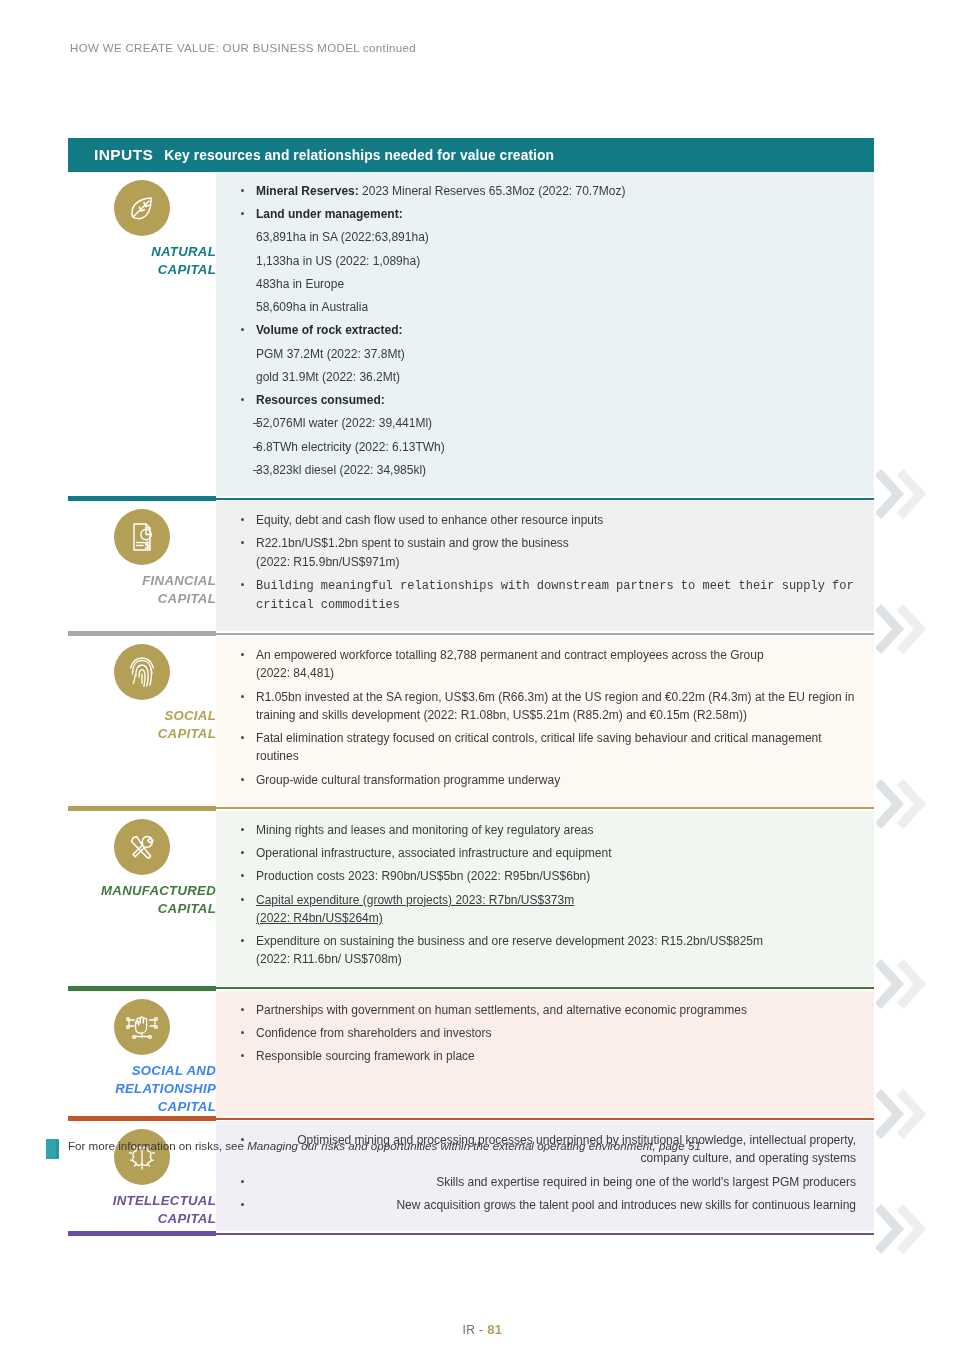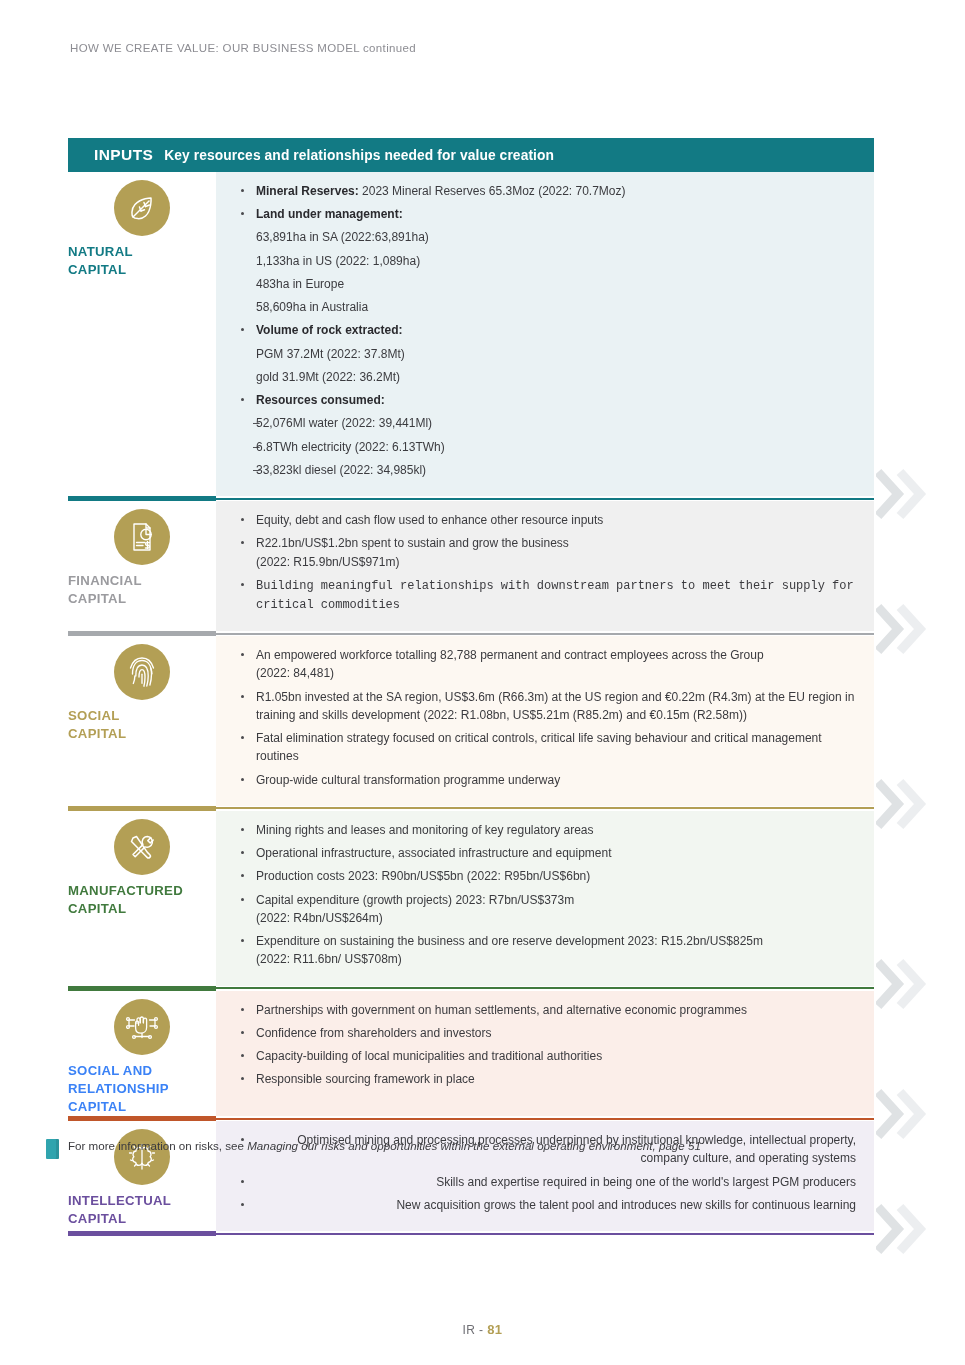--- a/index.html
+++ b/index.html
@@ -50,24 +50,24 @@
     position:relative;
   }
 
   .icon-circle{
     width:56px;height:56px;border-radius:50%;
     background:#b39f55;display:flex;align-items:center;justify-content:center;
     margin-top:8px;
   }
   .icon-circle svg{display:block;}
   .cap-label{
-    margin-top:7px;
+    margin-top:7px;text-align:right;
     font-size:13.2px;font-weight:bold;line-height:1.38;
     letter-spacing:.3px;width:100%;
-    padding-right:0;box-sizing:border-box;
+    padding-right:0;box-sizing:border-box;font-style:italic;
   }
 
   
   ul.blist{margin:0;padding:0;list-style:none;}
   ul.blist > li{
     position:relative;padding-left:18px;
     font-size:12px;line-height:1.52;color:#3b3b3f;
     margin-bottom:5px;
   }
   ul.blist > li::before{
@@ -265,21 +265,21 @@
             <div class="cap-label" style="color: rgb(65, 122, 62);">
               <div>MANUFACTURED</div>
               <div>CAPITAL</div>
             </div>
           </div>
           <div class="cap-body" style="background: rgb(242, 246, 241);">
             <ul class="blist">
               <li><span style="white-space: pre-line;">Mining rights and leases and monitoring of key regulatory areas</span></li>
               <li><span style="white-space: pre-line;">Operational infrastructure, associated infrastructure and equipment</span></li>
               <li><span style="white-space: pre-line;">Production costs 2023: R90bn/US$5bn (2022: R95bn/US$6bn)</span></li>
-              <li><span style="white-space: pre-line;">Capital expenditure (growth projects) 2023: R7bn/US$373m
+              <li><span style="white-space: pre-line; text-decoration: underline;">Capital expenditure (growth projects) 2023: R7bn/US$373m
 (2022: R4bn/US$264m)</span></li>
               <li><span style="white-space: pre-line;">Expenditure on sustaining the business and ore reserve development 2023: R15.2bn/US$825m
 (2022: R11.6bn/ US$708m)</span></li>
             </ul>
             <div class="chev" style="bottom: -24px;">
               <svg width="56" height="52" viewBox="0 0 56 52" fill="none">
   <path d="M2 4 L22 26 L2 48" stroke="#dfe2e4" stroke-width="9" stroke-linejoin="miter" fill="none"></path>
   <path d="M24 4 L44 26 L24 48" stroke="#eceef0" stroke-width="9" stroke-linejoin="miter" fill="none"></path>
 </svg>
             </div>
@@ -311,21 +311,20 @@
             <div class="cap-label" style="color: #3b82f6;">
               <div>SOCIAL AND</div>
               <div>RELATIONSHIP</div>
               <div>CAPITAL</div>
             </div>
           </div>
           <div class="cap-body" style="background: rgb(251, 238, 233);">
             <ul class="blist">
               <li><span style="white-space: pre-line;">Partnerships with government on human settlements, and alternative economic programmes</span></li>
               <li><span style="white-space: pre-line;">Confidence from shareholders and investors</span></li>
-              <li><span style="white-space: pre-line;">Capacity-building of local municipalities and traditional authorities</span></li>
               <li><span style="white-space: pre-line;">Responsible sourcing framework in place</span></li>
             </ul>
             <div class="chev" style="bottom: -24px;">
               <svg width="56" height="52" viewBox="0 0 56 52" fill="none">
   <path d="M2 4 L22 26 L2 48" stroke="#dfe2e4" stroke-width="9" stroke-linejoin="miter" fill="none"></path>
   <path d="M24 4 L44 26 L24 48" stroke="#eceef0" stroke-width="9" stroke-linejoin="miter" fill="none"></path>
 </svg>
             </div>
           </div>
         </div>

